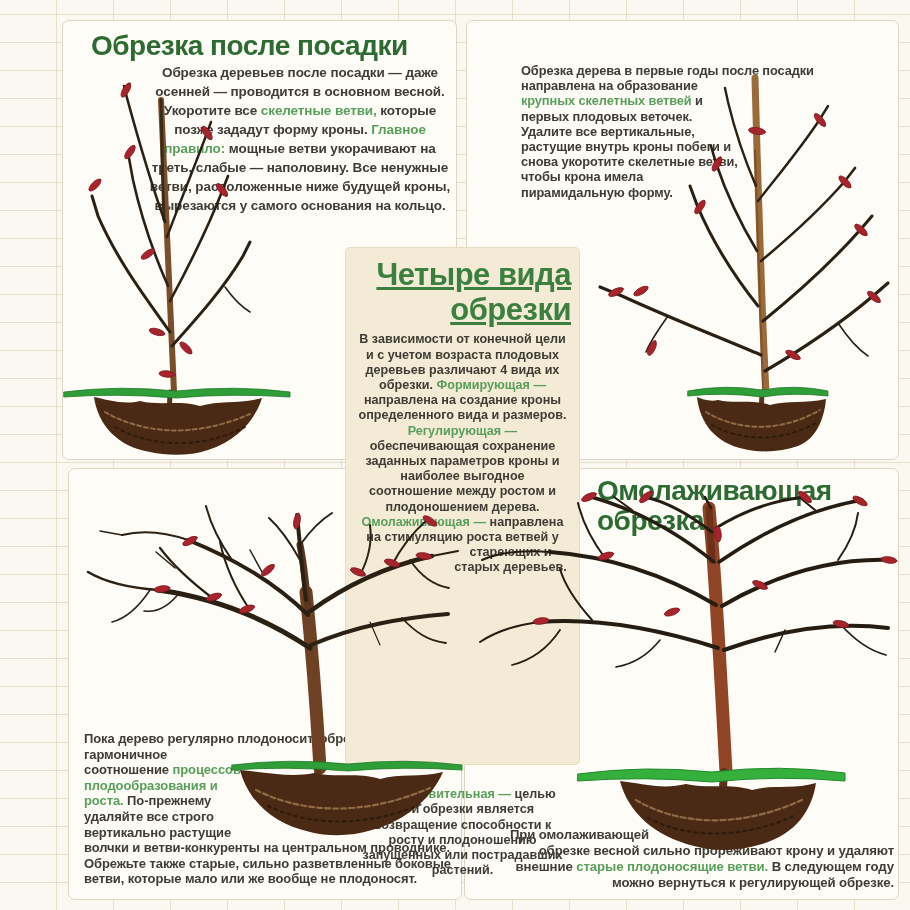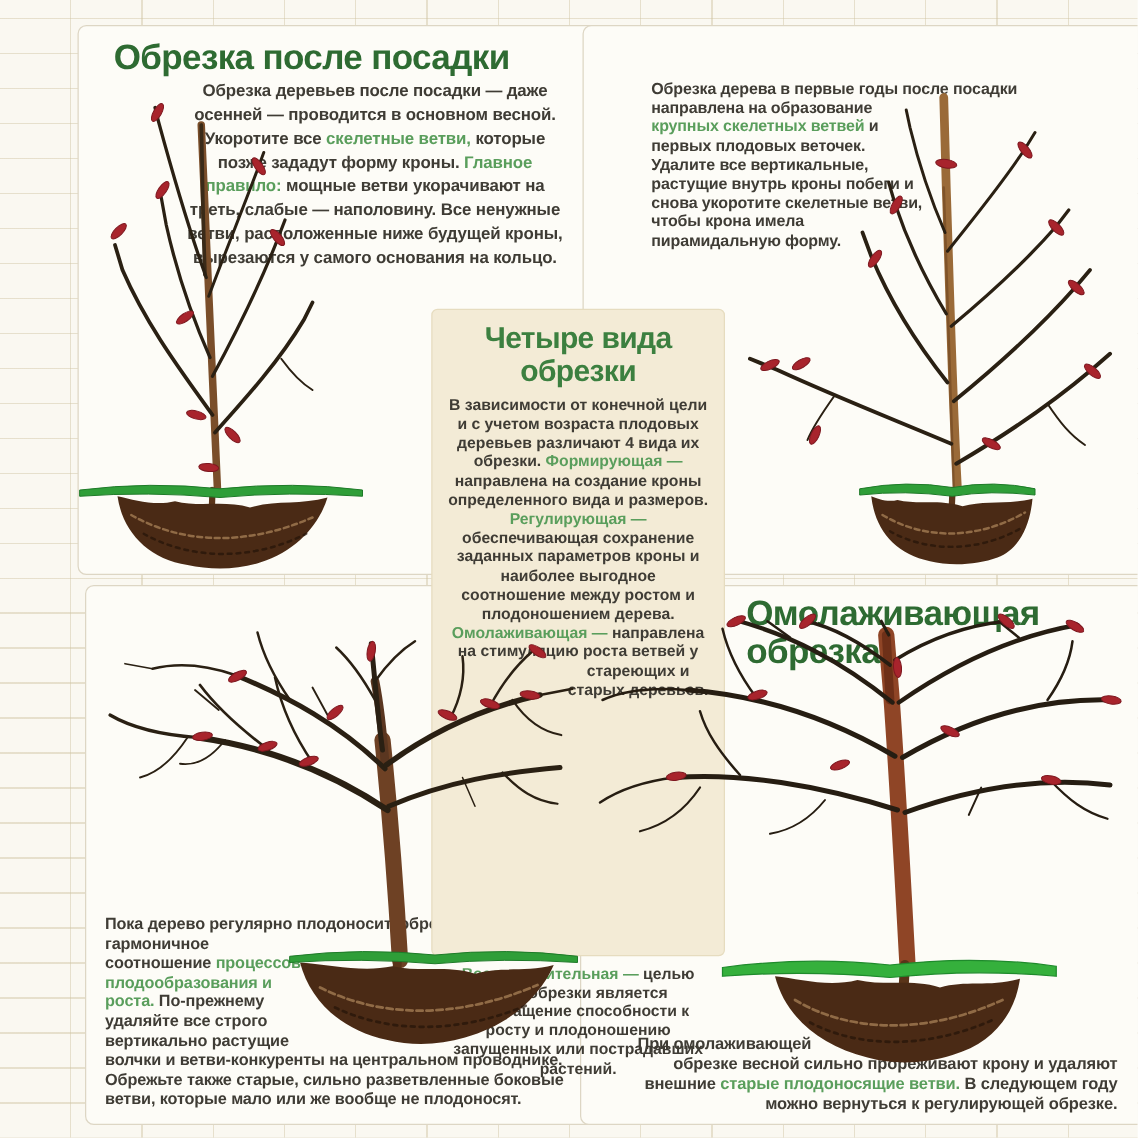--- a/index.html
+++ b/index.html
@@ -4,40 +4,40 @@
 <style>
   html,body{margin:0;padding:0;}
   .page{
     position:relative;width:910px;height:910px;overflow:hidden;
     background-color:#faf8f1;
     background-image:
       repeating-linear-gradient(0deg, transparent 0 27px, rgba(206,194,160,.45) 27px 28px),
       repeating-linear-gradient(90deg, transparent 0 56px, rgba(206,194,160,.45) 56px 57px);
     font-family:"Liberation Sans", sans-serif;
   }
-  .panel{position:absolute;background:#fdfcf7;border:1px solid #ddd6c4;border-radius:7px;z-index:1;padding-left:44px;}
+  .panel{position:absolute;background:#fdfcf7;border:1px solid #ddd6c4;border-radius:7px;z-index:1;}
   .panel-tl{left:62px;top:20px;width:393px;height:438px;}
   .panel-tr{left:466px;top:20px;width:431px;height:438px;}
   .panel-bl{left:68px;top:468px;width:392px;height:430px;}
   .panel-br{left:464px;top:468px;width:433px;height:430px;}
   h2.ptitle{position:absolute;margin:0;color:#2e6b32;font-weight:bold;font-size:28px;line-height:1.08;letter-spacing:-.5px;}
   .t-tl{left:28px;top:10px;}
   .t-tr{left:14px;top:12px;}
   .t-bl{left:17px;top:10px;width:275px;}
   .t-br{left:132px;top:7px;width:290px;}
   .body{position:absolute;font-weight:bold;color:#3f3c35;letter-spacing:-.1px;}
   .green{color:#5a9e5c;}
   .tl-body{left:86px;top:42px;width:302px;font-size:13.5px;line-height:19px;text-align:center;}
   .tr-body{left:12px;top:42px;width:332px;font-size:12.8px;line-height:15.2px;margin-left:42px;}
   .bl-body{left:15px;top:262px;width:380px;font-size:13px;line-height:15.6px;}
   .br-body{left:13px;top:358px;width:416px;font-size:13.2px;line-height:16px;text-align:right;}
   .sp-r{float:right;}
   .sp-l{float:left;}
   .center-panel{position:absolute;left:345px;top:247px;width:233px;height:516px;background:#f3ebd6;border:1px solid #e6dcbf;border-radius:5px;z-index:5;}
-  .center-panel h2{margin:10px 8px 5px;text-align:center;font-size:24px;line-height:1.12;color:#3c8040;letter-spacing:-.5px;font-weight:bold;}
+  .center-panel h2{margin:10px 8px 5px;text-align:right;font-size:31px;line-height:1.12;color:#3c8040;letter-spacing:-.5px;font-weight:bold;text-decoration:underline;}
   .c-body{position:static;margin:0 12px;font-size:12.6px;line-height:15.2px;text-align:center;font-weight:bold;color:#3f3c35;}
   .trees{position:absolute;left:0;top:0;z-index:8;pointer-events:none;}
   .watermark{position:absolute;left:789px;top:916px;z-index:11;font-size:12.5px;font-weight:bold;color:#2c2c28;letter-spacing:.2px;font-family:Liberation Mono, monospace;}
 </style>
 </head>
 <body>
 
 <div class="page">
 
   <div class="panel panel-tl">

